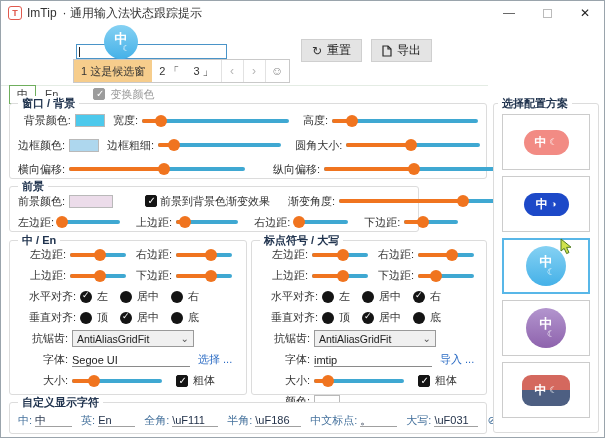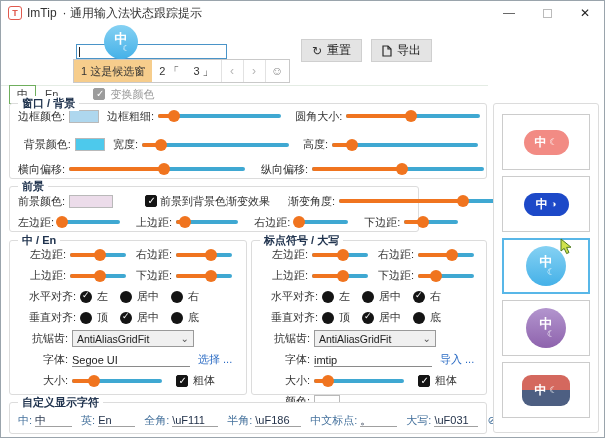--- a/index.html
+++ b/index.html
@@ -143,60 +143,60 @@
     <span class="tab sel">中</span>
     <span class="tab plain">En</span>
     <span class="swap">
       <span class="cb gray on"></span>
       <span class="slb">变换颜色</span>
     </span>
   </div>
 
   <div class="box" style="left:8px;top:102px;width:478px;height:76px;">
     <span class="bt">窗口 / 背景</span>
+    <div class="row" style="height:25px;margin-top:4px;">
+      <span class="lb r" style="width:56px;">背景颜色:</span>
+      <span class="swatch" style="background: rgb(77, 201, 236);"></span>
+      <span class="lb">宽度:</span>
+      <span class="slider" style="width:147px;">
+          <span class="sl-track"></span>
+          <span class="sl-fill" style="width:13%"></span>
+          <span class="sl-handle" style="left:13%"></span>
+        </span>
+      <span class="lb" style="margin-left:14px;">高度:</span>
+      <span class="slider" style="width:146px;">
+          <span class="sl-track"></span>
+          <span class="sl-fill" style="width:14%"></span>
+          <span class="sl-handle" style="left:14%"></span>
+        </span>
+    </div>
     <div class="row" style="height:24px;">
       <span class="lb r" style="width:56px;">边框颜色:</span>
       <span class="swatch" style="background: rgb(174, 215, 238);"></span>
       <span class="lb">边框粗细:</span>
       <span class="slider" style="width:123px;">
           <span class="sl-track"></span>
           <span class="sl-fill" style="width:13%"></span>
           <span class="sl-handle" style="left:13%"></span>
         </span>
       <span class="lb" style="margin-left:14px;">圆角大小:</span>
       <span class="slider" style="width:134px;">
           <span class="sl-track"></span>
           <span class="sl-fill" style="width:48%"></span>
           <span class="sl-handle" style="left:48%"></span>
         </span>
     </div>
-    <div class="row" style="height:25px;margin-top:4px;">
-      <span class="lb r" style="width:56px;">背景颜色:</span>
-      <span class="swatch" style="background: rgb(77, 201, 236);"></span>
-      <span class="lb">宽度:</span>
-      <span class="slider" style="width:147px;">
-          <span class="sl-track"></span>
-          <span class="sl-fill" style="width:13%"></span>
-          <span class="sl-handle" style="left:13%"></span>
-        </span>
-      <span class="lb" style="margin-left:14px;">高度:</span>
-      <span class="slider" style="width:146px;">
-          <span class="sl-track"></span>
-          <span class="sl-fill" style="width:14%"></span>
-          <span class="sl-handle" style="left:14%"></span>
-        </span>
-    </div>
     <div class="row" style="height:24px;">
       <span class="lb r" style="width:56px;">横向偏移:</span>
       <span class="slider" style="width:176px;">
           <span class="sl-track"></span>
           <span class="sl-fill" style="width:54%"></span>
           <span class="sl-handle" style="left:54%"></span>
         </span>
-      <span class="lb" style="margin-left:16px;">纵向偏移:</span>
+      <span class="lb" style="margin-left:28px;">纵向偏移:</span>
       <span class="slider" style="width:172px;">
           <span class="sl-track"></span>
           <span class="sl-fill" style="width:52%"></span>
           <span class="sl-handle" style="left:52%"></span>
         </span>
     </div>
   </div>
 
   <div class="box" style="left:8px;top:185px;width:410px;height:46px;">
     <span class="bt">前景</span>
@@ -406,20 +406,21 @@
       <span class="cf-lb">中文标点:</span>
       <span class="cf-val">。</span>
       <span class="cf-lb">大写:</span>
       <span class="cf-val" style="min-width:44px;">\uF031</span>
       <span class="cf-lb">⊘:</span>
       <span class="cf-val" style="min-width:44px;margin-right:0;">\uF05E</span>
     </div>
   </div>
 
   <div class="box" style="left:492px;top:102px;width:106px;height:330px;">
+    <span class="bt" style="left:4px;">选择配置方案</span>
 
     <div class="card" style="margin-top:10px;">
       <span class="pill" style="background: rgb(242, 139, 132);">
         <span class="pz">中</span>
         <span class="pm">☾</span>
       </span>
     </div>
 
     <div class="card">
       <span class="pill" style="height: 23px; background: rgb(29, 73, 200);">

